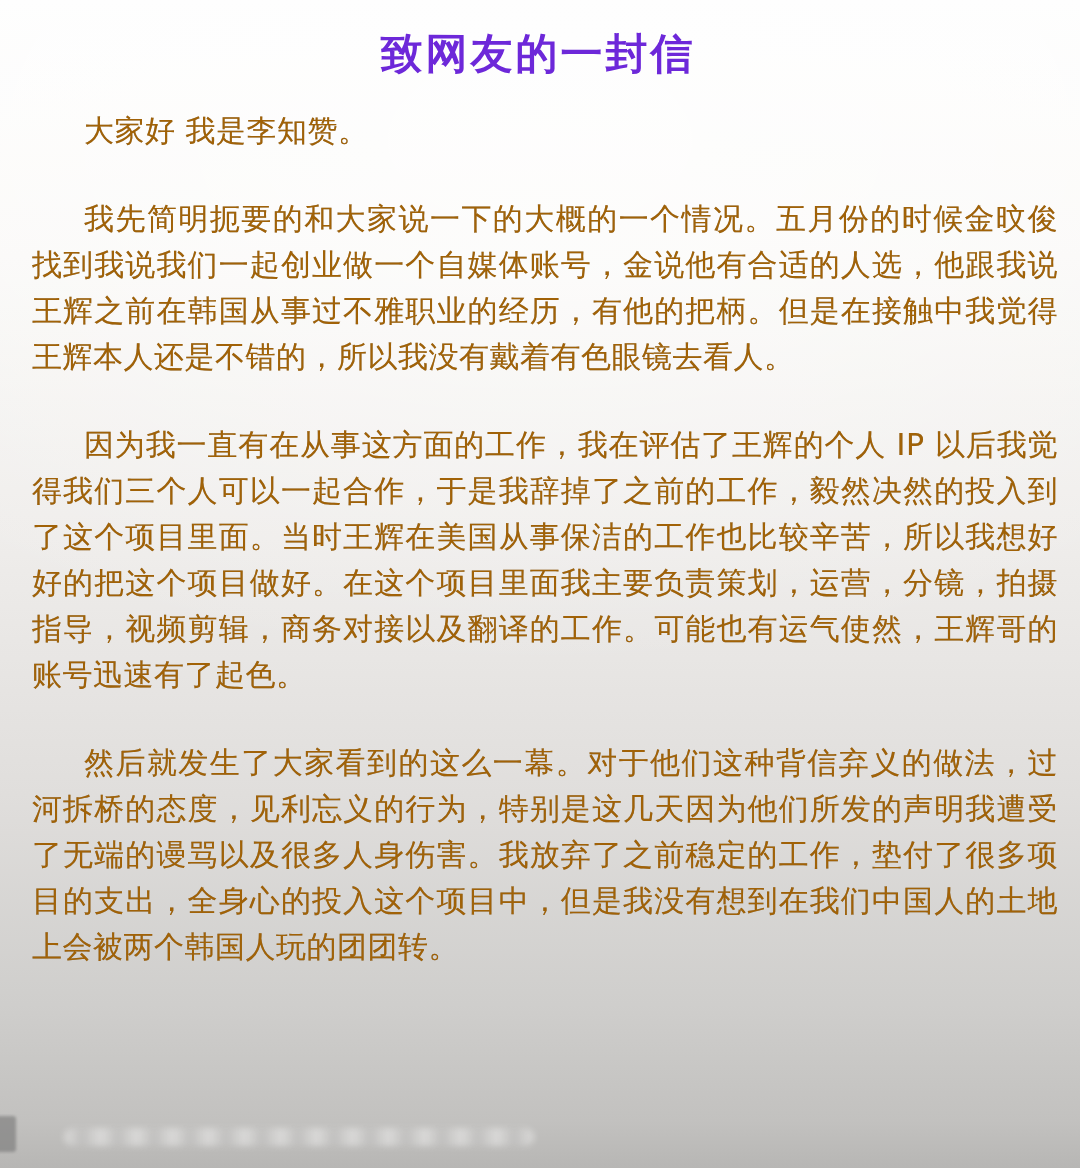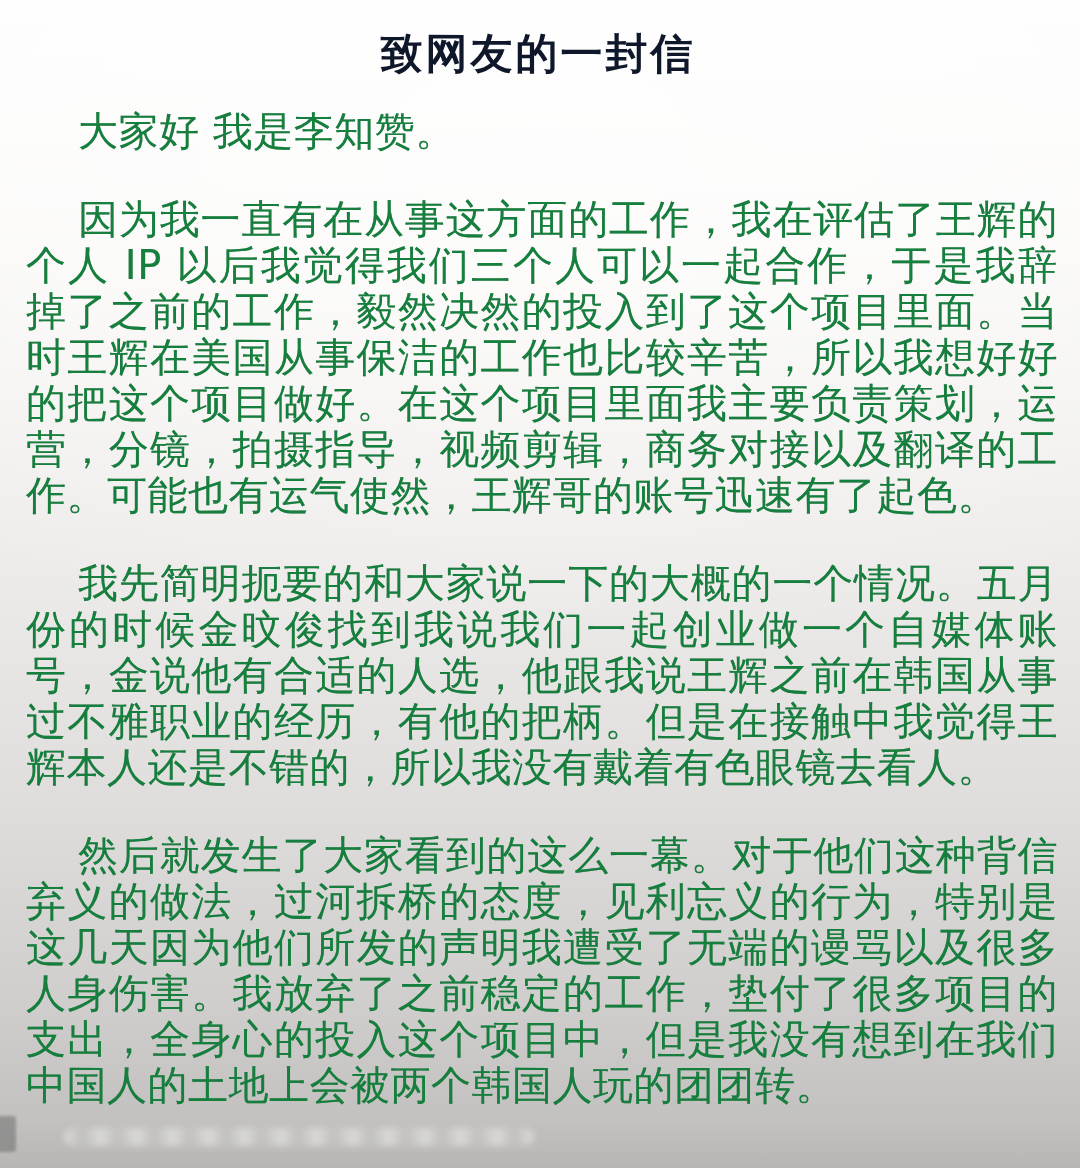--- a/index.html
+++ b/index.html
@@ -22,31 +22,31 @@
     padding: 26px 22px 0 18px;
     color: #1f1f1f;
   }
   .title {
     font-family: "DejaVu Serif", "Liberation Serif", serif;
     font-weight: 700;
     font-size: 42px;
     line-height: 56px;
     letter-spacing: 3px;
     text-align: center;
-    color: #0f172a;
+    color: #6d28d9;
     margin: 0 0 26px 0;
   }
   .para {
-    font-size: 40px;
+    font-size: 30px;
     line-height: 46px;
     letter-spacing: 0.5px;
     text-align: justify;
     text-indent: 52px;
-    margin: 0 0 42px 8px;
-    color: #15803d;
+    margin: 0 0 42px 14px;
+    color: #a16207;
     
     text-shadow: 0 0 0.6px rgba(40,40,40,0.35);
   }
   
   .watermark {
     position: absolute;
     left: 0;
     bottom: 12px;
     height: 40px;
     width: 560px;
@@ -81,23 +81,23 @@
   }
 </style>
 </head>
 <body>
 
 <main class="letter">
   <h1 class="title">致网友的一封信</h1>
 
   <p class="para">大家好 我是李知赞。</p>
 
+  <p class="para">我先简明扼要的和大家说一下的大概的一个情况。五月份的时候金旼俊找到我说我们一起创业做一个自媒体账号，金说他有合适的人选，他跟我说王辉之前在韩国从事过不雅职业的经历，有他的把柄。但是在接触中我觉得王辉本人还是不错的，所以我没有戴着有色眼镜去看人。</p>
+
   <p class="para">因为我一直有在从事这方面的工作，我在评估了王辉的个人 IP 以后我觉得我们三个人可以一起合作，于是我辞掉了之前的工作，毅然决然的投入到了这个项目里面。当时王辉在美国从事保洁的工作也比较辛苦，所以我想好好的把这个项目做好。在这个项目里面我主要负责策划，运营，分镜，拍摄指导，视频剪辑，商务对接以及翻译的工作。可能也有运气使然，王辉哥的账号迅速有了起色。</p>
-
-  <p class="para">我先简明扼要的和大家说一下的大概的一个情况。五月份的时候金旼俊找到我说我们一起创业做一个自媒体账号，金说他有合适的人选，他跟我说王辉之前在韩国从事过不雅职业的经历，有他的把柄。但是在接触中我觉得王辉本人还是不错的，所以我没有戴着有色眼镜去看人。</p>
 
 
   <p class="para">然后就发生了大家看到的这么一幕。对于他们这种背信弃义的做法，过河拆桥的态度，见利忘义的行为，特别是这几天因为他们所发的声明我遭受了无端的谩骂以及很多人身伤害。我放弃了之前稳定的工作，垫付了很多项目的支出，全身心的投入这个项目中，但是我没有想到在我们中国人的土地上会被两个韩国人玩的团团转。</p>
 
 </main>
 
 <div class="watermark">
   <span class="wm-edge"></span>
   <span class="wm-blur"></span>
 </div>

